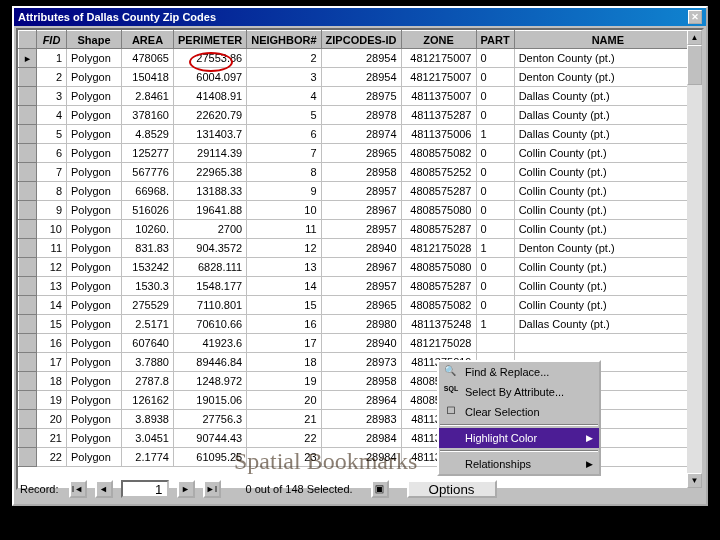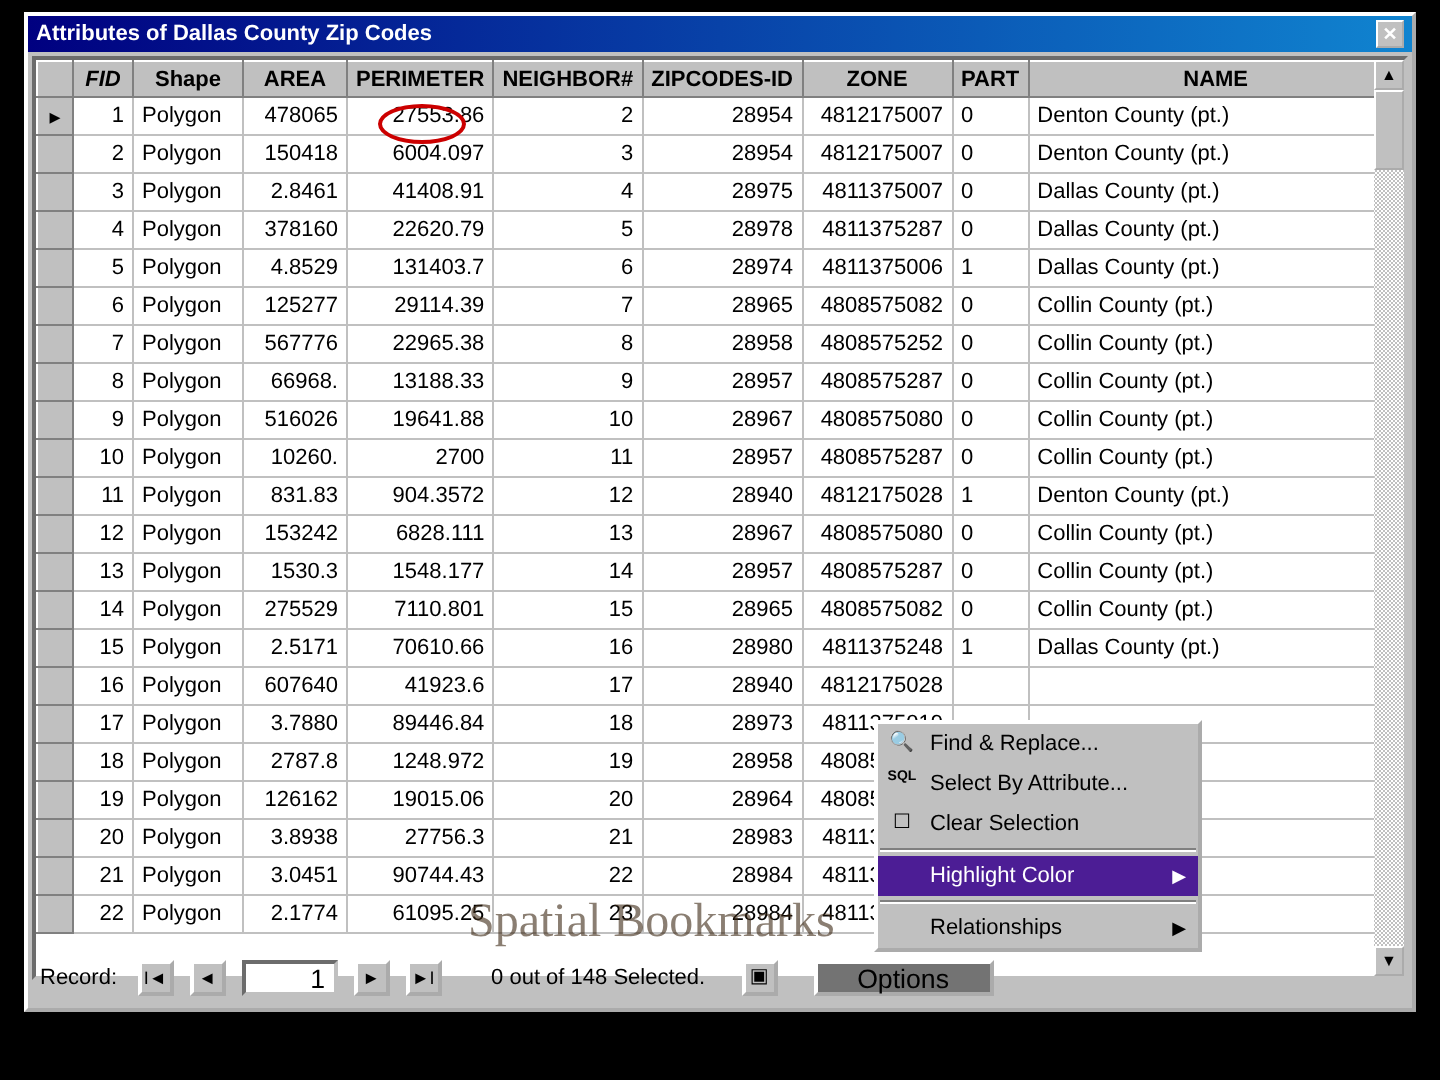--- a/index.html
+++ b/index.html
@@ -186,21 +186,21 @@
     left: 220px; top: 440px;
     font-family: Georgia, serif;
     font-size: 24px;
     color: rgba(60,40,20,0.6);
     pointer-events: none;
     z-index: 40;
   }
   .options-btn {
     height: 18px;
     padding: 0 20px;
-    background: #737373;
+    background: #e5e5e5;
     border: 2px outset #fff;
     cursor: pointer;
     margin-left: 10px;
   }
   .small-sq {
     width: 18px; height: 18px;
     background: #c0c0c0;
     border: 2px outset #fff;
     margin-left: 10px;
     text-align:center;

